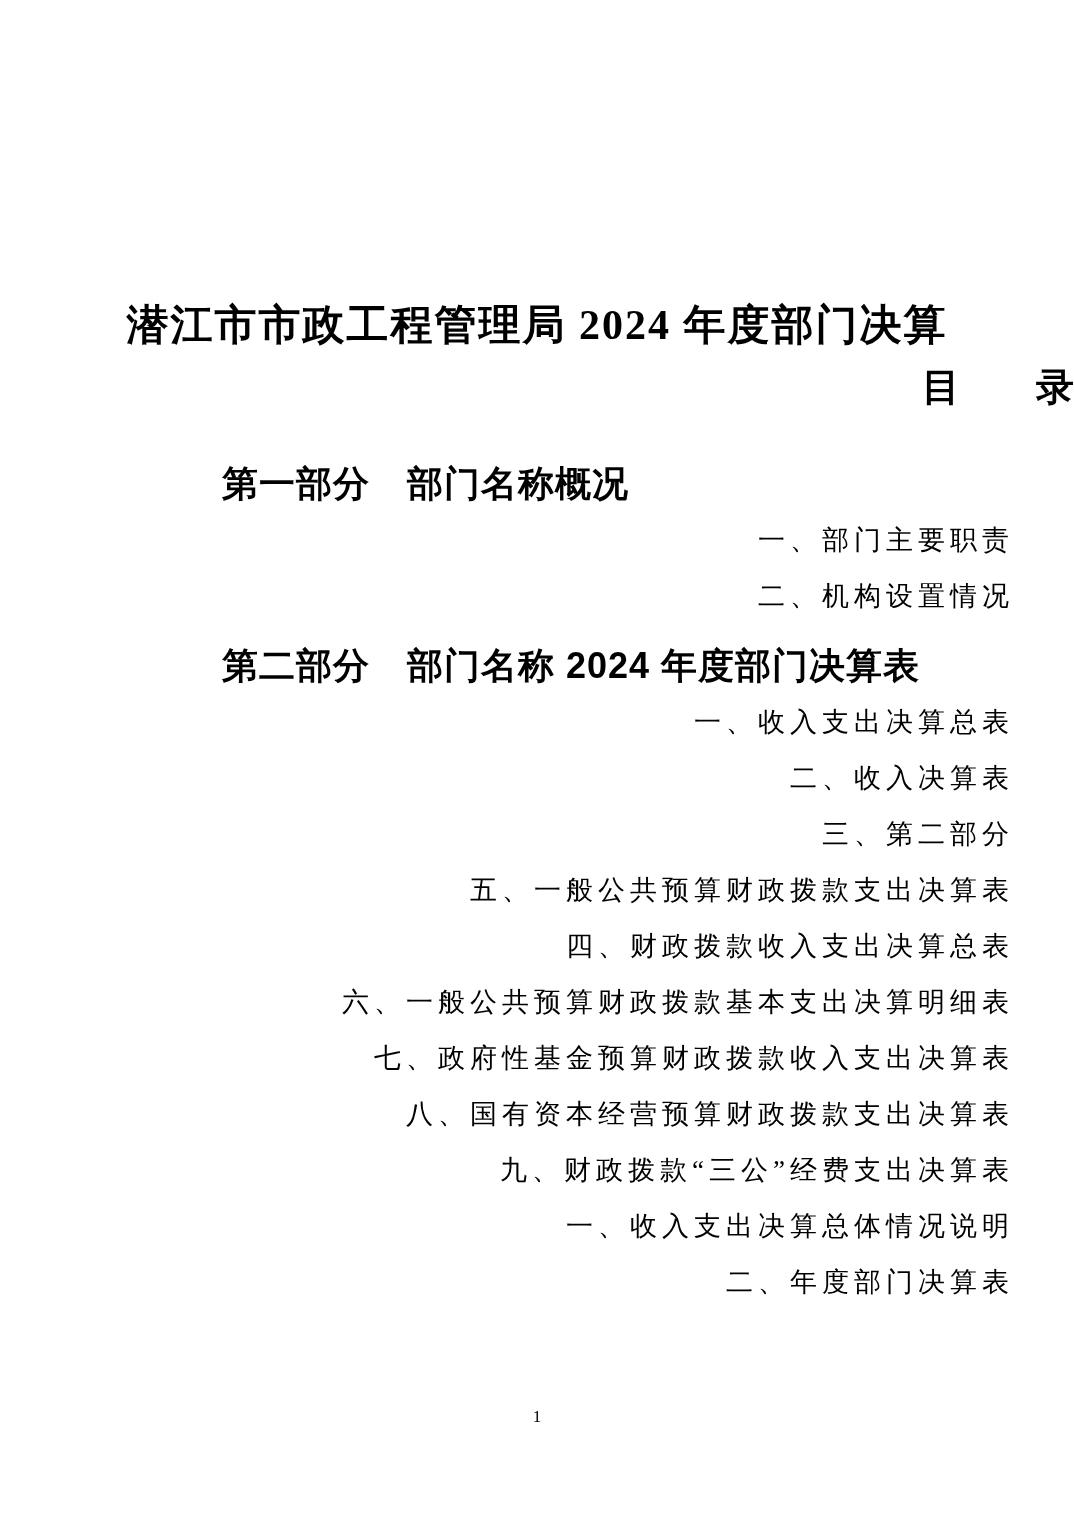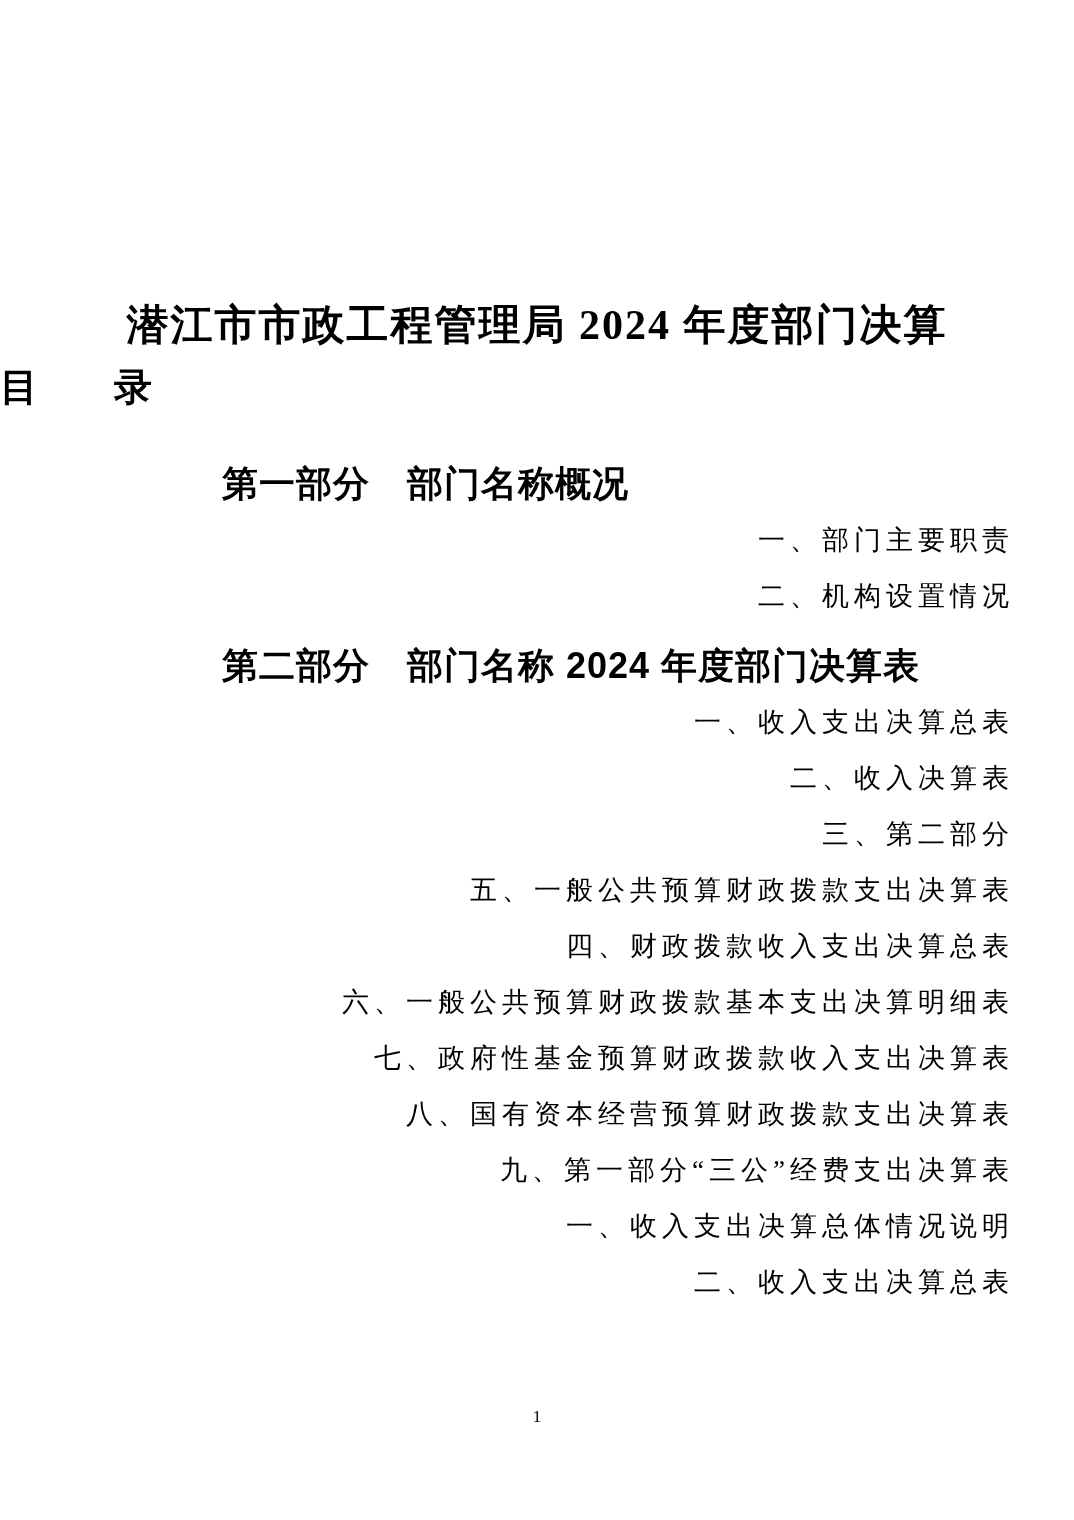--- a/index.html
+++ b/index.html
@@ -27,21 +27,21 @@
     font-weight: 700;
     letter-spacing: 2px;
     white-space: nowrap;
     line-height: 50px;
   }
   .toc-heading {
     position: absolute;
     top: 364px;
     left: 0;
     width: 100%;
-    text-align: left;
+    text-align: right;
     font-family: "Liberation Sans", "DejaVu Sans", sans-serif;
     font-size: 38px;
     font-weight: 700;
     line-height: 46px;
     white-space: nowrap;
   }
   .toc {
     position: absolute;
     top: 456px;
     left: 222px;
@@ -94,21 +94,21 @@
 
     <div class="toc-line toc-section gap-before">第二部分　部门名称 2024 年度部门决算表</div>
     <div class="toc-line toc-item">一、收入支出决算总表</div>
     <div class="toc-line toc-item">二、收入决算表</div>
     <div class="toc-line toc-item">三、第二部分</div>
     <div class="toc-line toc-item">五、一般公共预算财政拨款支出决算表</div>
     <div class="toc-line toc-item">四、财政拨款收入支出决算总表</div>
     <div class="toc-line toc-item">六、一般公共预算财政拨款基本支出决算明细表</div>
     <div class="toc-line toc-item">七、政府性基金预算财政拨款收入支出决算表</div>
     <div class="toc-line toc-item">八、国有资本经营预算财政拨款支出决算表</div>
-    <div class="toc-line toc-item">九、第一部分“三公”经费支出决算表</div>
+    <div class="toc-line toc-item">九、财政拨款“三公”经费支出决算表</div>
 
     <div class="toc-line toc-item">一、收入支出决算总体情况说明</div>
-    <div class="toc-line toc-item">二、收入支出决算总表</div>
+    <div class="toc-line toc-item">二、年度部门决算表</div>
   </div>
 
   <div class="page-number">1</div>
 
 </div>
 
 </body></html>

